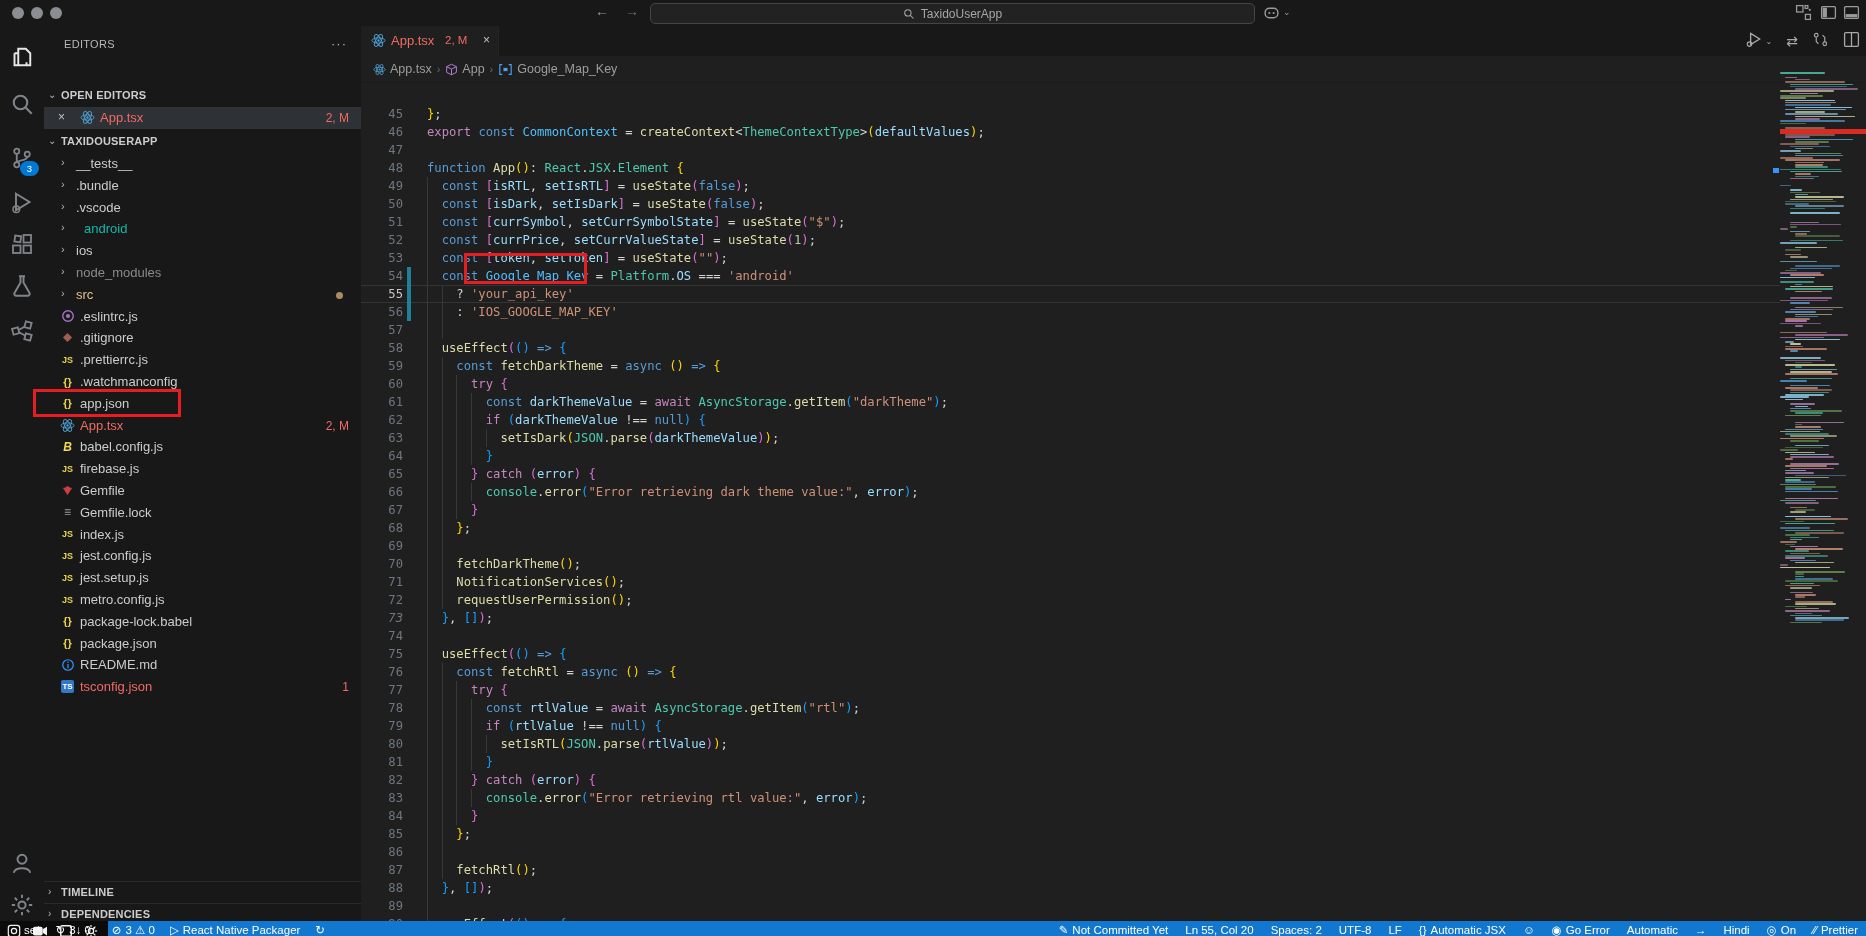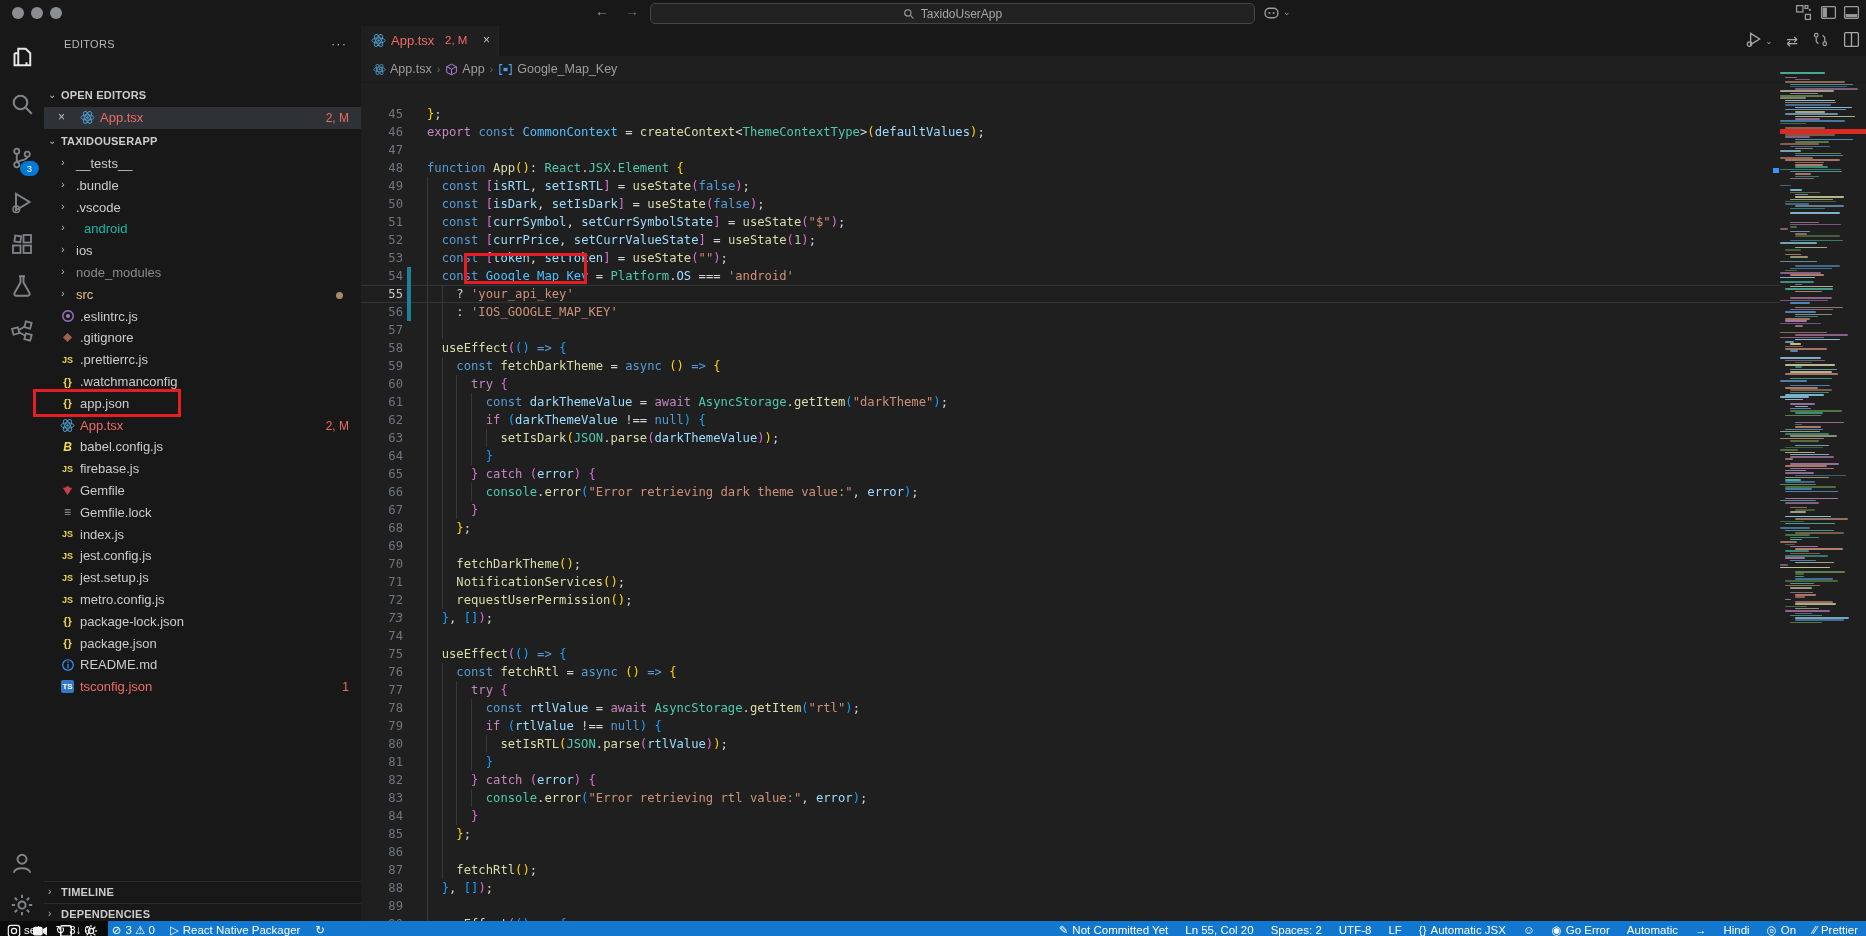--- a/index.html
+++ b/index.html
@@ -361,21 +361,21 @@
         <div class="trow" style="top: 436px;">
           <span class="ficon">
             <span style="color:#e8d44d">JS</span>
           </span>
           <span class="fname" style="color:#cccccc">metro.config.js</span>
         </div>
         <div class="trow" style="top: 457.8px;">
           <span class="ficon">
             <span style="color:#e8d44d;font-size:11px">{}</span>
           </span>
-          <span class="fname" style="color:#cccccc">package-lock.json</span>
+          <span class="fname" style="color:#cccccc">package-lock.babel</span>
         </div>
         <div class="trow" style="top: 479.6px;">
           <span class="ficon">
             <span style="color:#e8d44d;font-size:11px">{}</span>
           </span>
           <span class="fname" style="color:#cccccc">package.json</span>
         </div>
         <div class="trow" style="top: 501.4px;">
           <span class="ficon">
             <svg width="14" height="14" viewBox="0 0 16 16">

